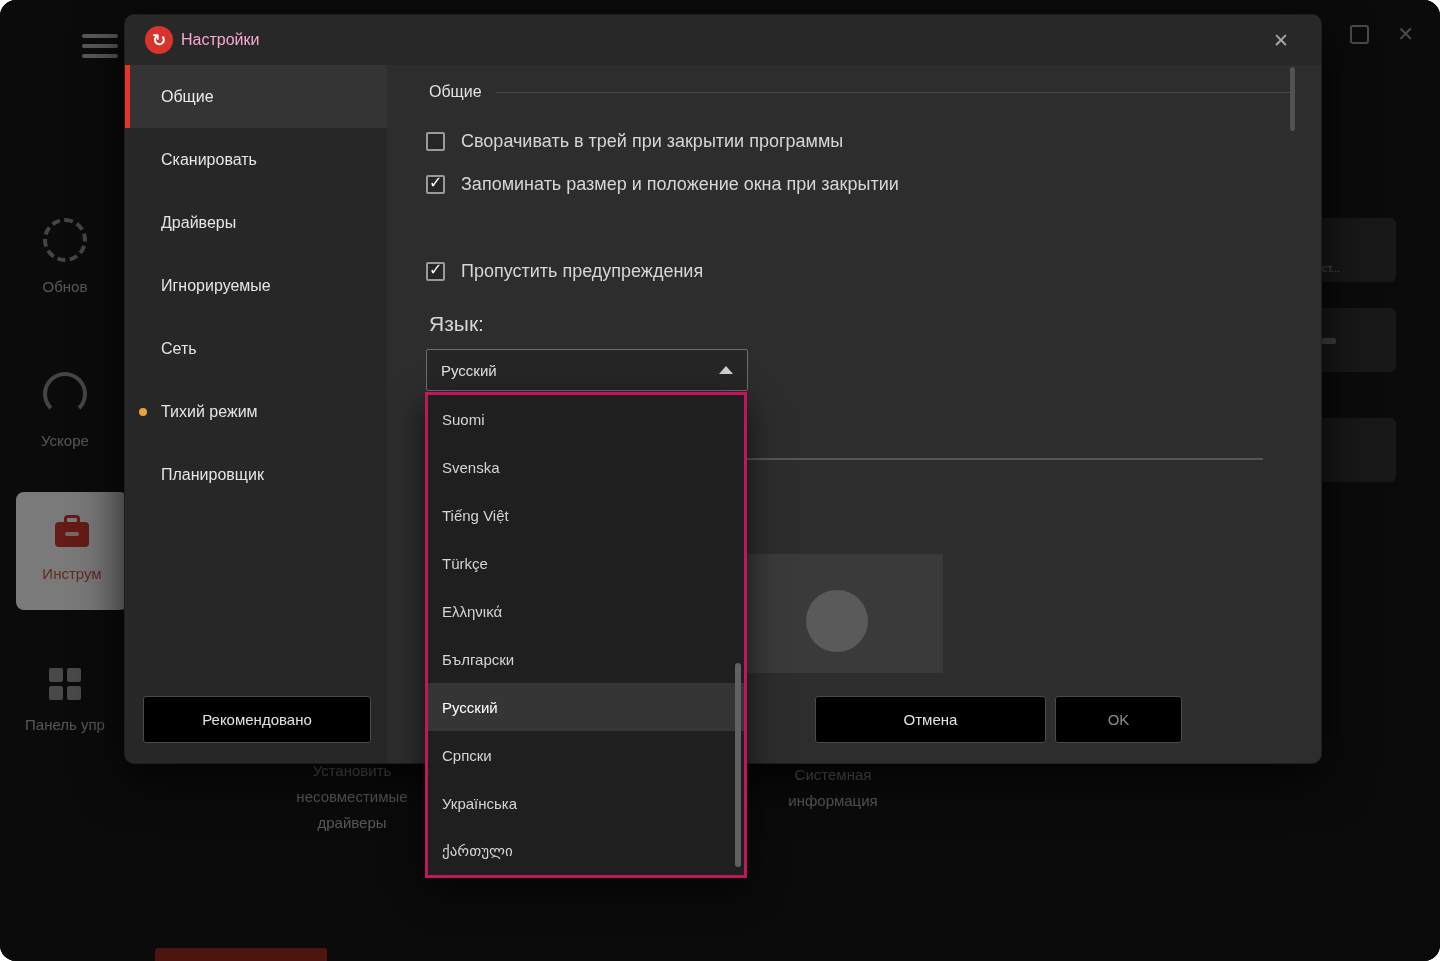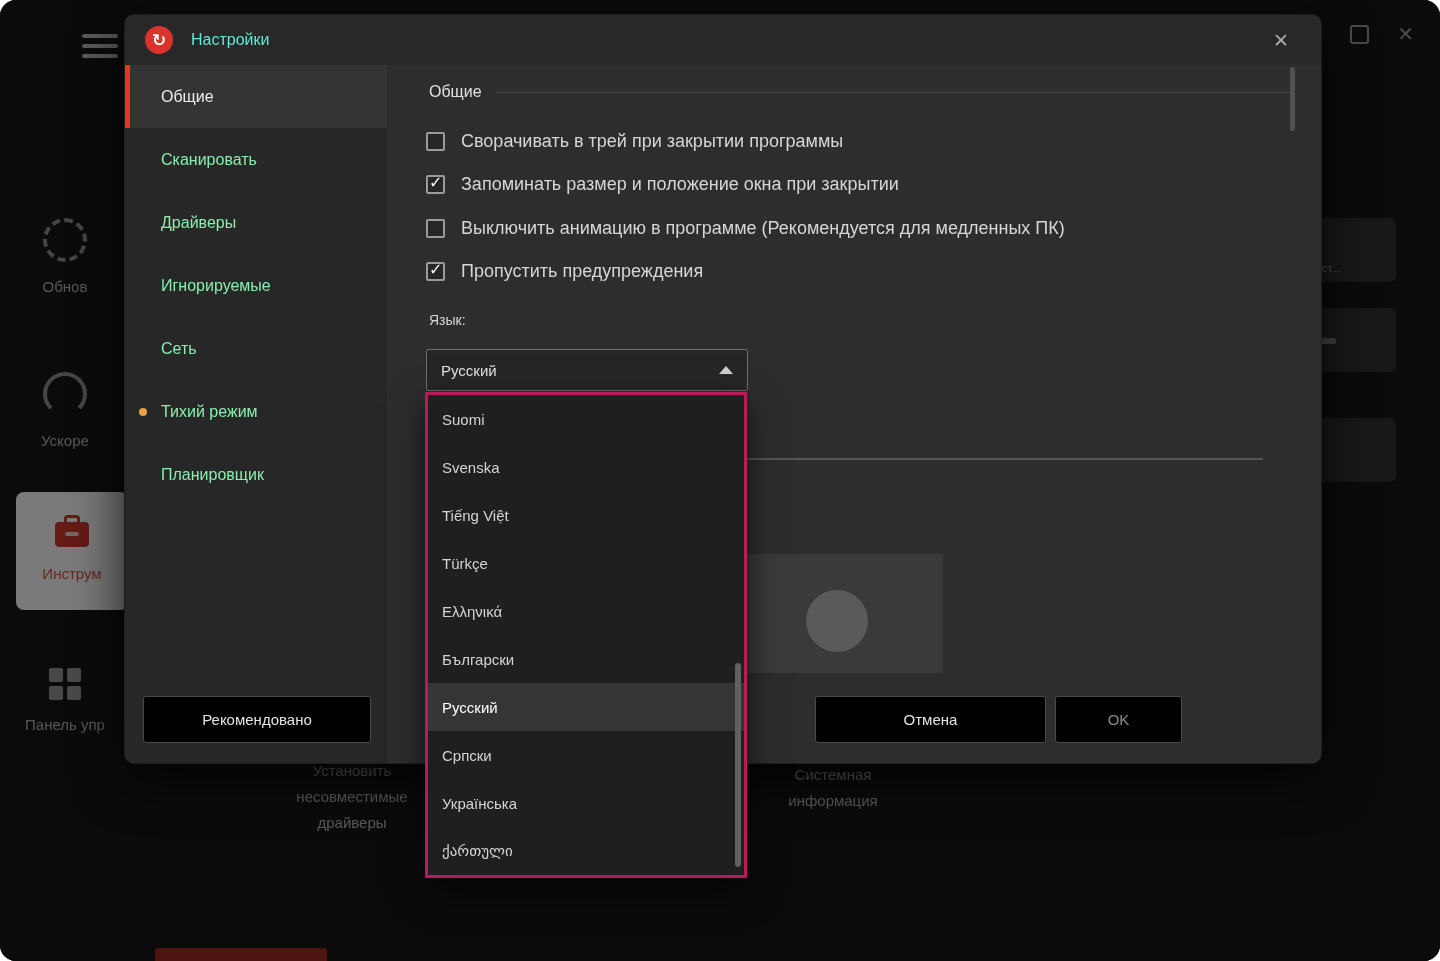--- a/index.html
+++ b/index.html
@@ -36,42 +36,42 @@
   .bg-tool.t-left{left:282px;top:758px;width:140px}
   .bg-tool.t-right{left:767px;top:762px;width:132px}
   .bg-red-remnant{position:absolute;left:155px;top:948px;width:172px;height:18px;background:#a32b22;border-radius:3px}
 
   .overlay{position:absolute;inset:0;background:rgba(0,0,0,0.52);z-index:10}
 
   
   .dialog{position:absolute;left:124px;top:14px;width:1196px;height:748px;background:#2d2d2d;border:1px solid #1e1e1e;border-radius:10px;box-shadow:0 14px 50px rgba(0,0,0,0.8);z-index:20}
   .titlebar{position:absolute;left:0;top:0;right:0;height:50px;background:#282828;border-radius:10px 10px 0 0;display:flex;align-items:center;padding:0 20px;box-sizing:border-box}
   .app-badge{width:28px;height:28px;border-radius:50%;background:#d8342c;color:#ffffff;display:flex;align-items:center;justify-content:center;font-size:17px;font-weight:bold;flex:0 0 auto}
-  .dialog-title{margin-left:18px;font-size:16px;color:#5eead4}
+  .dialog-title{margin-left:8px;font-size:16px;color:#f9a8d4}
   .dialog-close{margin-left:auto;color:#a8a8a8;font-size:19px;padding-right:12px;cursor:pointer}
 
   .menu{position:absolute;left:0;top:50px;bottom:0;width:262px;background:#272727;border-radius:0 0 0 10px}
-  .menu-item{position:relative;height:63px;display:flex;align-items:center;padding-left:36px;box-sizing:border-box;font-size:16px;color:#86efac;cursor:pointer}
+  .menu-item{position:relative;height:63px;display:flex;align-items:center;padding-left:36px;box-sizing:border-box;font-size:16px;color:#e5e5e5;cursor:pointer}
   .menu-item.selected{background:#343434;color:#ececec}
   .menu-item.selected::before{content:"";position:absolute;left:0;top:0;bottom:0;width:5px;background:#e5352b}
   .menu-item .dot{display:none;position:absolute;left:14px;top:50%;margin-top:-4px;width:8px;height:8px;border-radius:50%;background:#e8a33d}
   .menu-item.has-dot .dot{display:block}
 
   .content{position:absolute;left:262px;top:50px;right:0;bottom:0}
   .section-head{position:absolute;left:42px;right:28px;top:18px;display:flex;align-items:center}
   .section-title{font-size:16px;color:#e2e2e2}
   .section-head .rule{flex:1;height:1px;background:#4a4a4a;margin-left:14px}
 
   .cb-row{position:absolute;left:39px;display:flex;align-items:center;gap:16px;height:24px;cursor:pointer}
   .cb-row .box{position:relative;width:19px;height:19px;border:2px solid #9a9a9a;border-radius:2px;background:#262626;box-sizing:border-box;flex:0 0 auto}
   .cb-row.checked .box::after{content:"✓";position:absolute;left:1px;top:-4px;color:#ffffff;font-size:16px;font-weight:bold}
   .cb-row .lbl{font-size:18px;color:#d6d6d6;white-space:nowrap}
   .cb1{top:64px}.cb2{top:107px}.cb3{top:151px}.cb4{top:194px}
 
-  .lang-label{position:absolute;left:42px;top:247px;font-size:14px;color:#d6d6d6}
+  .lang-label{position:absolute;left:42px;top:247px;font-size:21px;color:#d6d6d6}
   .select{position:absolute;left:39px;top:284px;width:322px;height:42px;background:#262626;border:1px solid #6e6e6e;border-radius:2px;display:flex;align-items:center;padding:0 14px;box-sizing:border-box;font-size:15px;color:#e2e2e2;cursor:pointer}
   .select .arrow-up{margin-left:auto;width:0;height:0;border-left:7px solid transparent;border-right:7px solid transparent;border-bottom:8px solid #cfcfcf}
 
   .rule2{position:absolute;left:42px;top:393px;width:834px;height:2px;background:#565656}
   .preview-card{position:absolute;left:344px;top:489px;width:212px;height:119px;background:#3a3a3a;display:flex;align-items:center;justify-content:center}
   .preview-card .spinner{width:62px;height:62px;border-radius:50%;background:#5a5a5a;margin-top:14px}
   .content-scroll{position:absolute;left:903px;top:2px;width:5px;height:64px;background:#525252;border-radius:3px;cursor:pointer}
 
   .btn{position:absolute;top:681px;height:47px;background:#000000;border:1px solid #4a4a4a;border-radius:3px;display:flex;align-items:center;justify-content:center;font-size:15px;color:#e3e3e3;box-sizing:border-box;cursor:pointer}
   .btn-recommended{left:18px;width:228px}
@@ -178,24 +178,20 @@
         <span class="rule"></span>
       </div>
 
       <div class="cb-row cb1">
         <span class="box"></span>
         <span class="lbl">Сворачивать в трей при закрытии программы</span>
       </div>
       <div class="cb-row cb2 checked">
         <span class="box"></span>
         <span class="lbl">Запоминать размер и положение окна при закрытии</span>
-      </div>
-      <div class="cb-row cb3">
-        <span class="box"></span>
-        <span class="lbl">Выключить анимацию в программе (Рекомендуется для медленных ПК)</span>
       </div>
       <div class="cb-row cb4 checked">
         <span class="box"></span>
         <span class="lbl">Пропустить предупреждения</span>
       </div>
 
       <div class="lang-label">Язык:</div>
       <div class="select">
         <span>Русский</span>
         <span class="arrow-up"></span>

